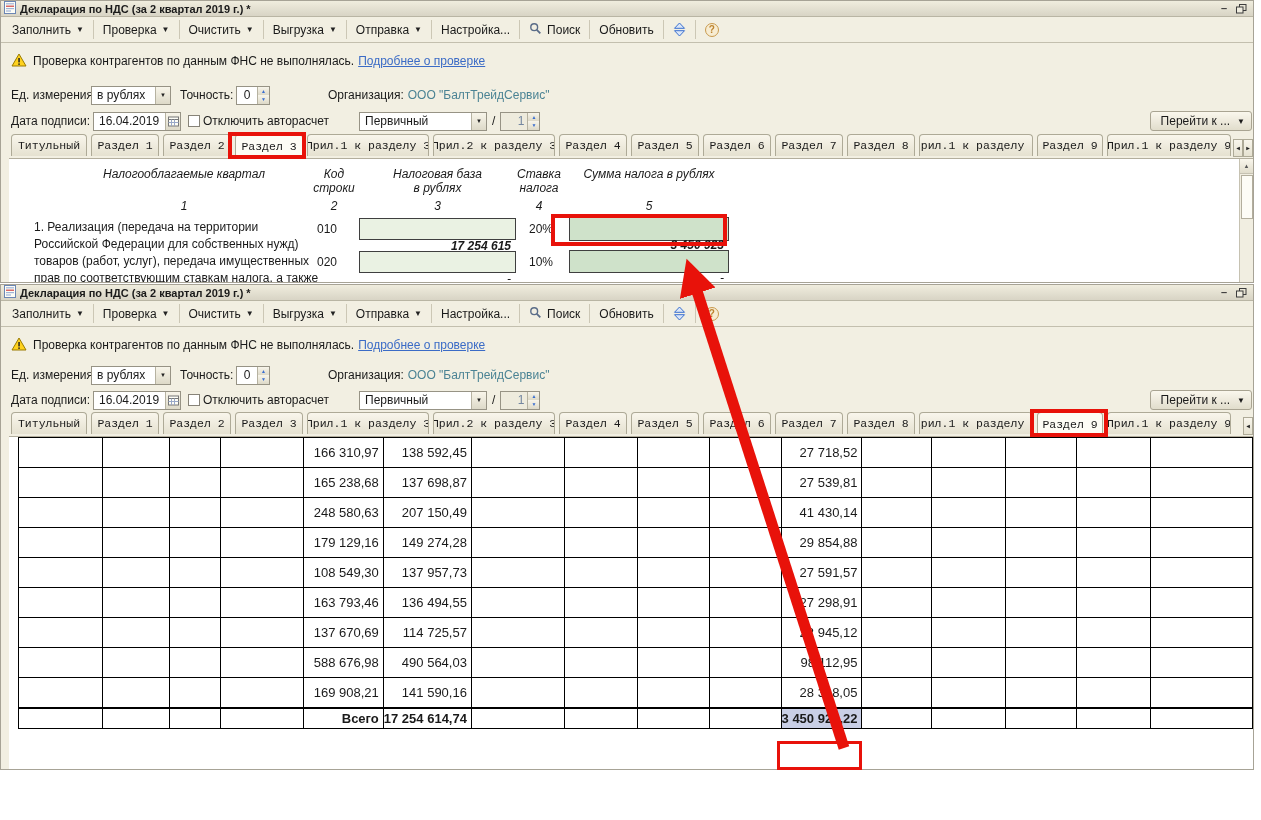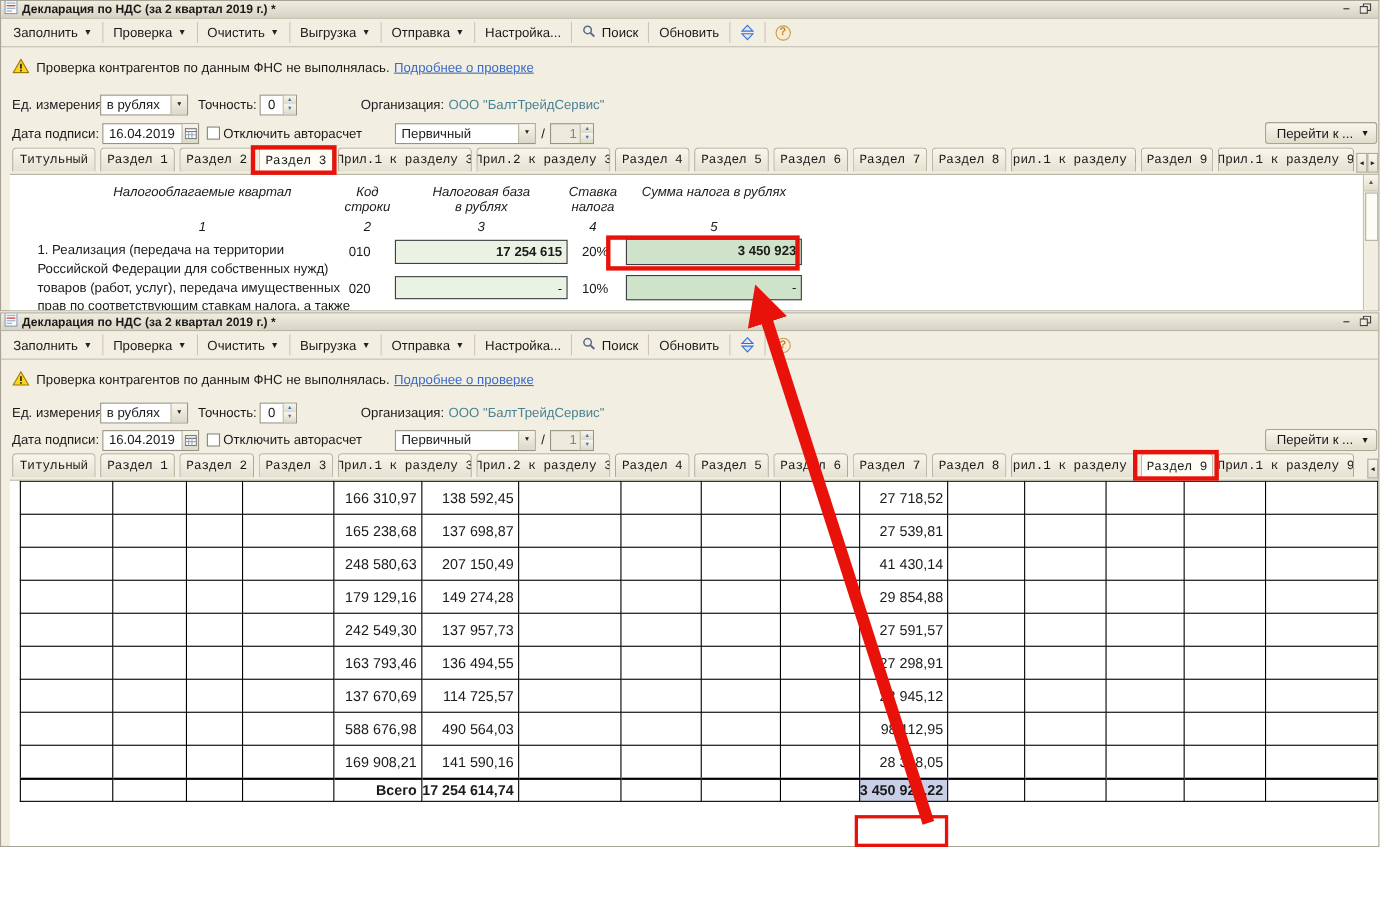--- a/index.html
+++ b/index.html
@@ -62,22 +62,22 @@
                     justify-content:center; background:linear-gradient(#f9f6ec,#e5e1d0); border:1px solid #aeaa97; }
 
   .content { position:relative; margin-left:8px; background:#fff; border-top:1px solid #b3ae9d; overflow:hidden; }
   #win1 .content { height:125px; }
   #win2 .content { height:334px; }
 
   .fh { position:absolute; font-style:italic; text-align:center; white-space:pre-line; line-height:14px; font-size:12px; }
   .fnum { position:absolute; font-style:italic; text-align:center; font-size:12px; top:40px; }
   .rowlabel { position:absolute; left:25px; top:60px; width:330px; font-size:12px; line-height:17px; white-space:pre-line; }
   .codecell, .ratecell { position:absolute; text-align:center; font-size:12px; }
-  .gcell { position:absolute; border:1px solid #3f3f3f; text-align:right; padding:3px 4px 0 0;
-           font-weight:bold; font-size:12px; }
+  .gcell { position:absolute; border:1px solid #3f3f3f; text-align:right; padding:20px 4px 0 0;
+           font-weight:bold; font-size:12px;font-style:italic; }
   .g1 { background:#eaf2e3; } .g2 { background:#cfe2ca; }
 
   .vscroll { position:absolute; top:0; right:0; width:14px; height:125px; background:#f1eee1; border-left:1px solid #c6c2b2; }
   .vs-up { height:15px; background:linear-gradient(#f9f6ec,#e1ddcc); border-bottom:1px solid #c6c2b2;
            font-size:6px; color:#555; display:flex; align-items:center; justify-content:center; }
   .vs-thumb { position:absolute; top:16px; left:1px; width:12px; height:44px; background:#fdfcf6; border:1px solid #b3ae9d; }
 
   table.sheet { border-collapse:collapse; margin-left:9px; table-layout:fixed; }
   .sheet td { border:1px solid #000; height:30px; font-size:13px; text-align:right; padding:0 4px 0 0;
               overflow:hidden; vertical-align:middle; white-space:nowrap; }
@@ -532,21 +532,21 @@
             <td></td>
             <td></td>
             <td></td>
             <td></td>
           </tr>
           <tr>
             <td></td>
             <td></td>
             <td></td>
             <td></td>
-            <td>242 549,30</td>
+            <td>108 549,30</td>
             <td>137 957,73</td>
             <td></td>
             <td></td>
             <td></td>
             <td></td>
             <td>27 591,57</td>
             <td></td>
             <td></td>
             <td></td>
             <td></td>

